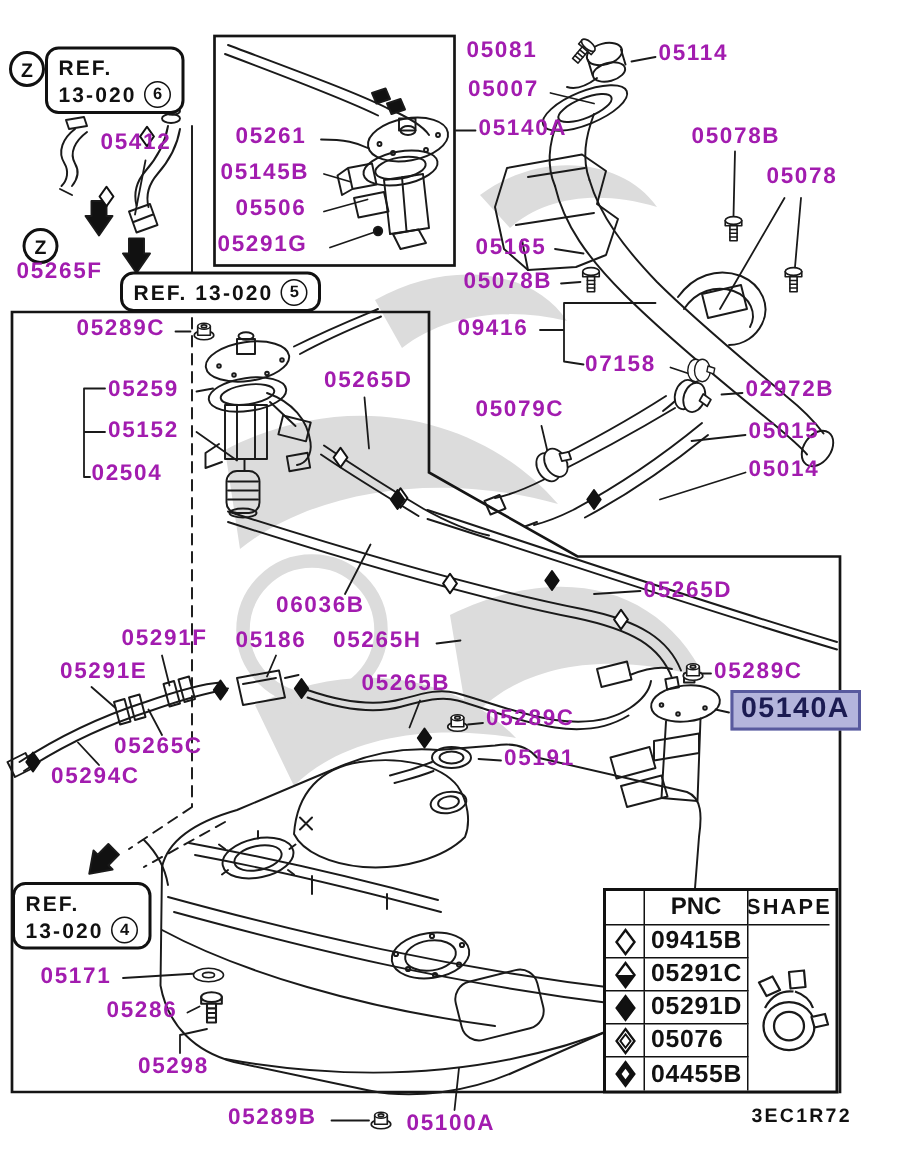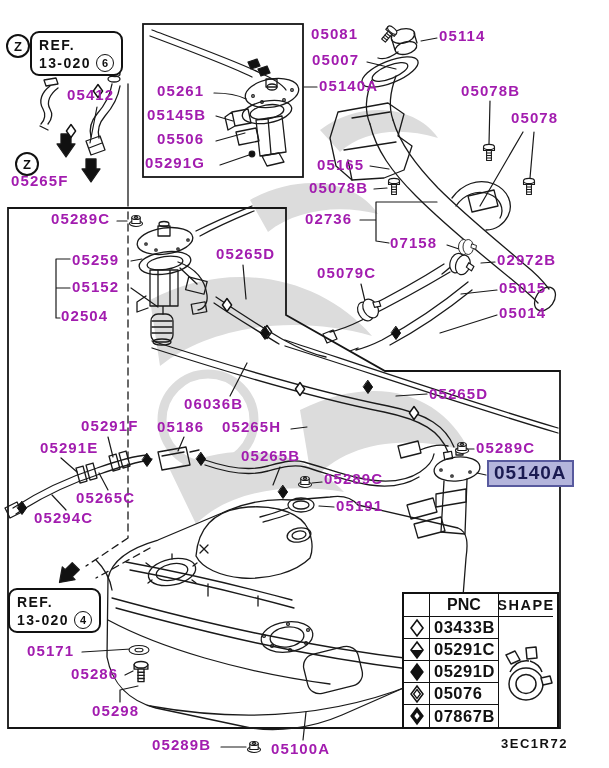--- a/index.html
+++ b/index.html
@@ -275,39 +275,45 @@
 
 <div class="refbox" style="left:30px;top:31px">
   <div class="refrow">
         <span>REF.</span>
       </div>
   <div class="refrow">
         <span>13-020</span>
     <span class="circnum">6</span>
       </div>
 </div>
+<div class="refbox" style="left:80px;top:181px">
+  <div class="refrow">
+        <span>REF. 13-020</span>
+    <span class="circnum">5</span>
+      </div>
+</div>
 <div class="refbox" style="left:8px;top:588px">
   <div class="refrow">
         <span>REF.</span>
       </div>
   <div class="refrow">
         <span>13-020</span>
     <span class="circnum">4</span>
       </div>
 </div>
 
 <div class="lbl" style="left:311px;top:26px">05081</div>
 <div class="lbl" style="left:439px;top:28px">05114</div>
 <div class="lbl" style="left:312px;top:52px">05007</div>
 <div class="lbl" style="left:319px;top:78px">05140A</div>
 <div class="lbl" style="left:461px;top:83px">05078B</div>
 <div class="lbl" style="left:511px;top:110px">05078</div>
 <div class="lbl" style="left:317px;top:157px">05165</div>
 <div class="lbl" style="left:309px;top:180px">05078B</div>
-<div class="lbl" style="left:305px;top:211px">02736</div>
+<div class="lbl" style="left:305px;top:211px">09416</div>
 <div class="lbl" style="left:390px;top:235px">07158</div>
 <div class="lbl" style="left:497px;top:252px">02972B</div>
 <div class="lbl" style="left:317px;top:265px">05079C</div>
 <div class="lbl" style="left:499px;top:280px">05015</div>
 <div class="lbl" style="left:499px;top:305px">05014</div>
 <div class="lbl" style="left:67px;top:87px">05412</div>
 <div class="lbl" style="left:11px;top:173px">05265F</div>
 <div class="lbl" style="left:157px;top:83px">05261</div>
 <div class="lbl" style="left:147px;top:107px">05145B</div>
 <div class="lbl" style="left:157px;top:131px">05506</div>
@@ -339,21 +345,21 @@
 <div class="pnct">
   <div class="pc"></div>
   <div class="pc">PNC</div>
   <div class="pc shapehead">SHAPE</div>
 
   <div class="pc">
     <svg width="16" height="20" viewBox="-8 -10 16 20">
       <path d="M0,-8 L6,0 L0,8 L-6,0 Z" fill="#fff" stroke="#111" stroke-width="1.6"></path>
         </svg>
   </div>
-  <div class="pc pncv">03433B</div>
+  <div class="pc pncv">09415B</div>
 
   <div class="pc">
     <svg width="16" height="20" viewBox="-8 -10 16 20">
       <path d="M0,-8 L6,0 L0,8 L-6,0 Z" fill="#fff" stroke="#111" stroke-width="1.6"></path>
       <path d="M-6,0 L6,0 L0,8 Z" fill="#111"></path>
         </svg>
   </div>
   <div class="pc pncv">05291C</div>
 
   <div class="pc">
@@ -370,21 +376,21 @@
         </svg>
   </div>
   <div class="pc pncv">05076</div>
 
   <div class="pc last">
     <svg width="16" height="20" viewBox="-8 -10 16 20">
       <path d="M0,-8 L6,0 L0,8 L-6,0 Z" fill="#111" stroke="#111" stroke-width="1.4"></path>
       <path d="M0,-3.5 L2.6,0 L0,3.5 L-2.6,0 Z" fill="#fff"></path>
         </svg>
   </div>
-  <div class="pc pncv last">07867B</div>
+  <div class="pc pncv last">04455B</div>
 
   <div class="shapecell">
     <svg width="54" height="108" viewBox="0 0 54 108">
       <g stroke="#1a1a1a" fill="#fff" stroke-width="1.5" stroke-linejoin="round">
         <path d="M12,46 l-5,-9 9,-4 5,9 z"></path>
         <path d="M28,41 l-1,-11 10,-1 1,11 z"></path>
         <ellipse cx="27" cy="66" rx="17" ry="16"></ellipse>
         <ellipse cx="27" cy="66" rx="10" ry="9.5"></ellipse>
         <path d="M11,54 C15,46 22,42 30,43 M43,54 C41,48 37,45 31,43" fill="none"></path>
         <path d="M42,60 l9,-2 2,7 -9,2 z"></path>

